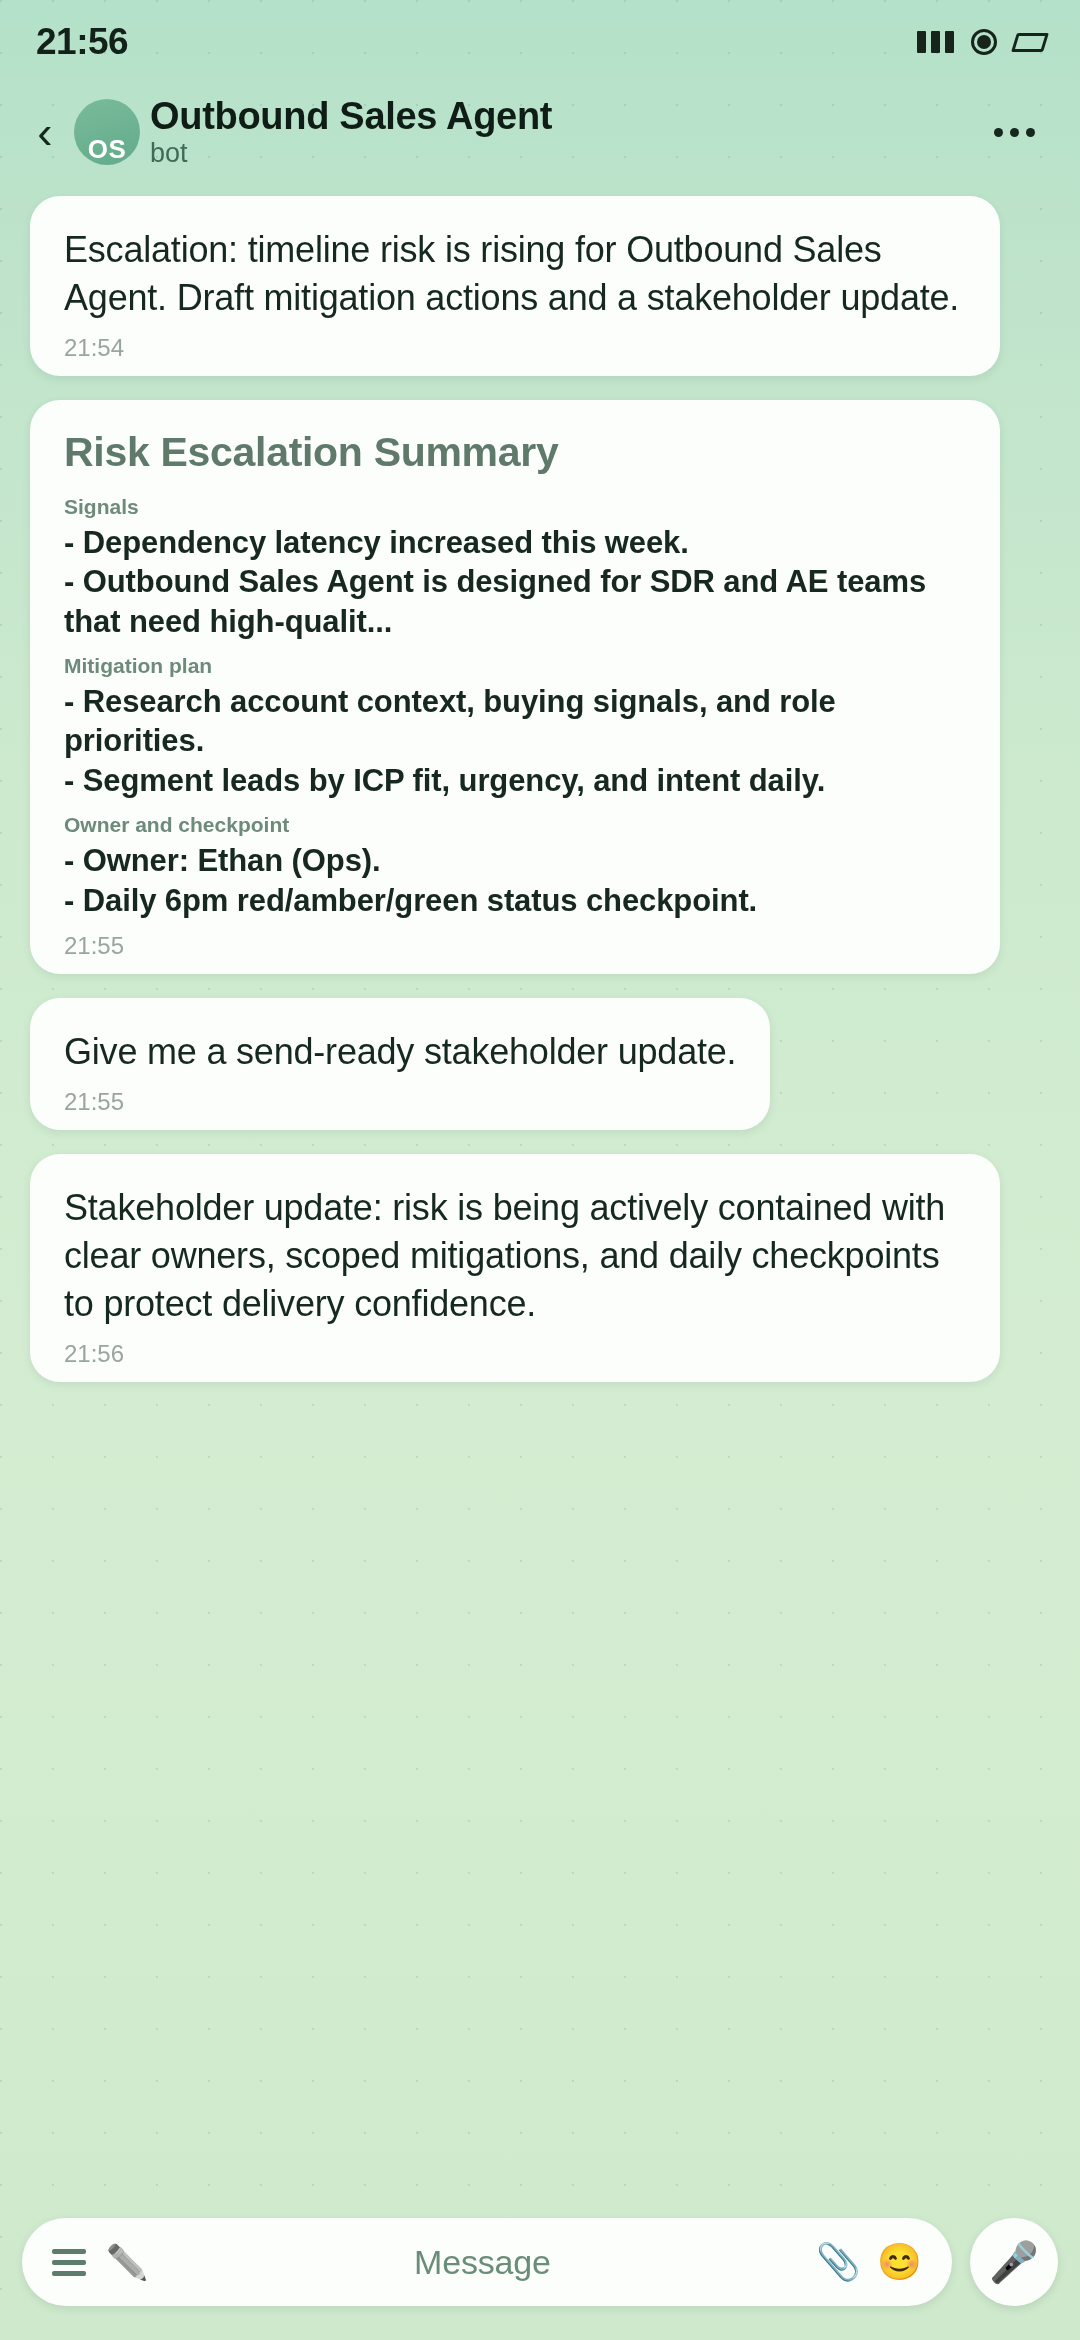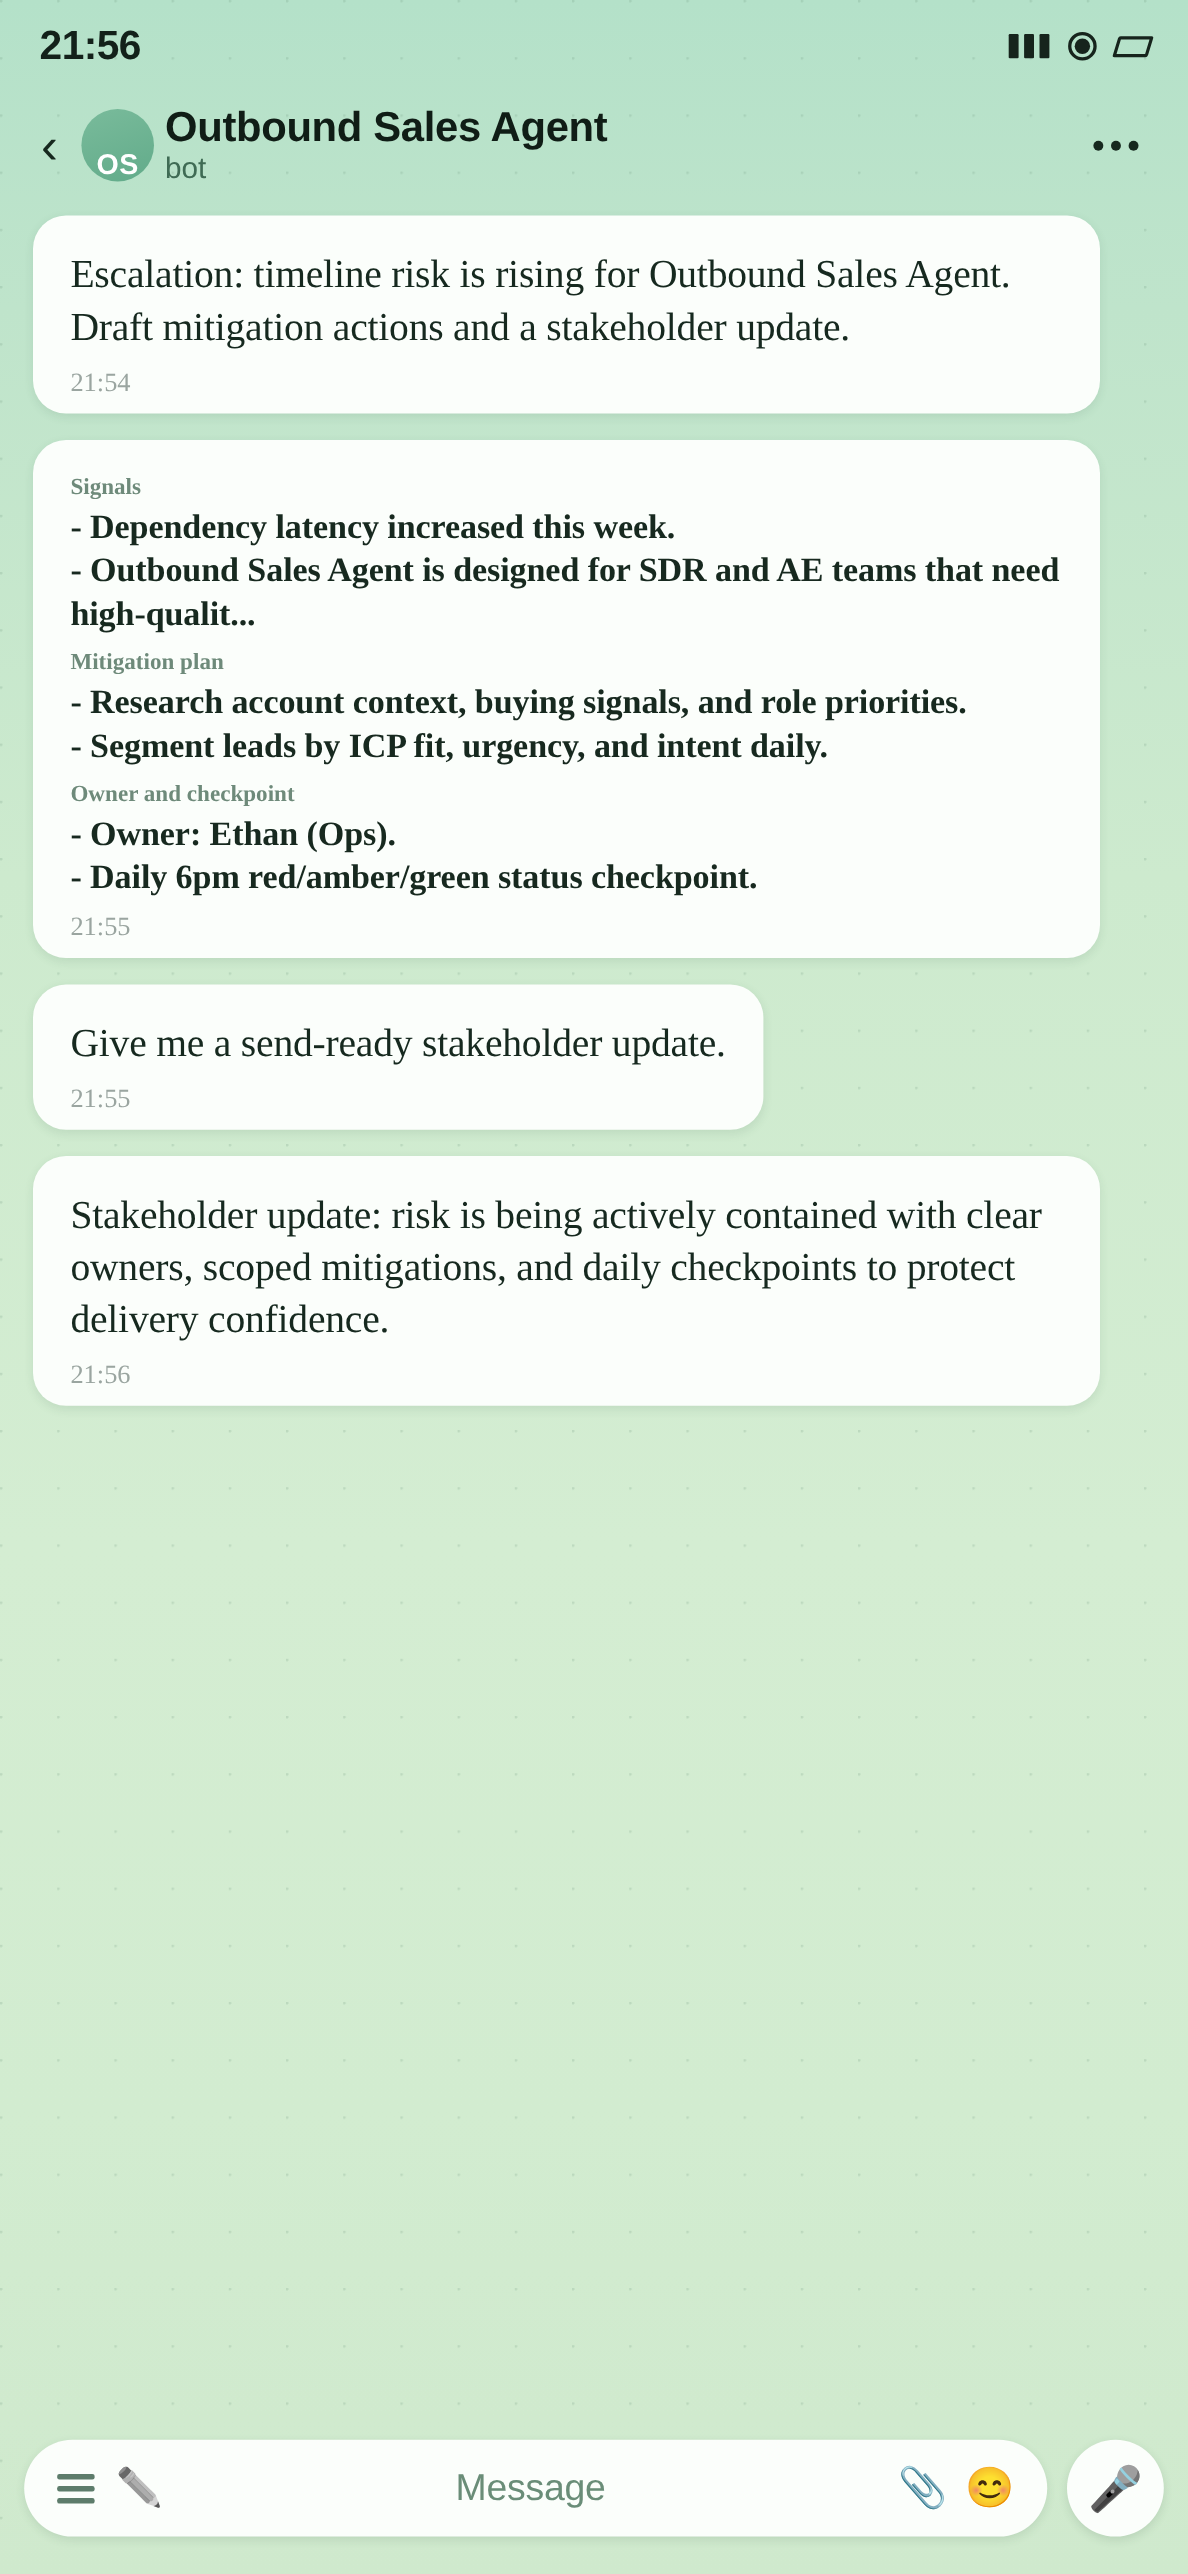--- a/index.html
+++ b/index.html
@@ -70,21 +70,20 @@
     position:absolute; top:196px; left:0; width:1080px;
     padding:0 30px; display:flex; flex-direction:column; gap:24px;
   }
   .bubble {
     background:#fbfefb;
     border-radius:30px;
     padding:30px 34px 16px 34px;
     box-shadow:0 3px 9px rgba(40,80,55,0.10);
     align-self:flex-start;
     max-width:970px;
-    font-family:Liberation Serif, serif;
   }
   .bubble.narrow { max-width:860px; }
   .bubble-text {
     font-size:36px; line-height:1.33; color:#16291f; letter-spacing:-0.2px;
   }
   .time { font-size:24px; color:#9aa5a0; margin-top:14px; line-height:1; }
 
   
   .card-title {
     font-size:41px; font-weight:bold; color:#5f7a6b; letter-spacing:-0.3px;
@@ -157,20 +156,21 @@
 </div>
 
 <div class="messages">
 
   <div class="bubble">
     <div class="bubble-text">Escalation: timeline risk is rising for Outbound Sales Agent. Draft mitigation actions and a stakeholder update.</div>
     <div class="time">21:54</div>
   </div>
 
   <div class="bubble">
+    <div class="card-title">Risk Escalation Summary</div>
 
     <div class="sec-block">
       <div class="sec-head">Signals</div>
       <div class="sec-line">- Dependency latency increased this week.</div>
       <div class="sec-line">- Outbound Sales Agent is designed for SDR and AE teams that need high-qualit...</div>
     </div>
 
     <div class="sec-block">
       <div class="sec-head">Mitigation plan</div>
       <div class="sec-line">- Research account context, buying signals, and role priorities.</div>

